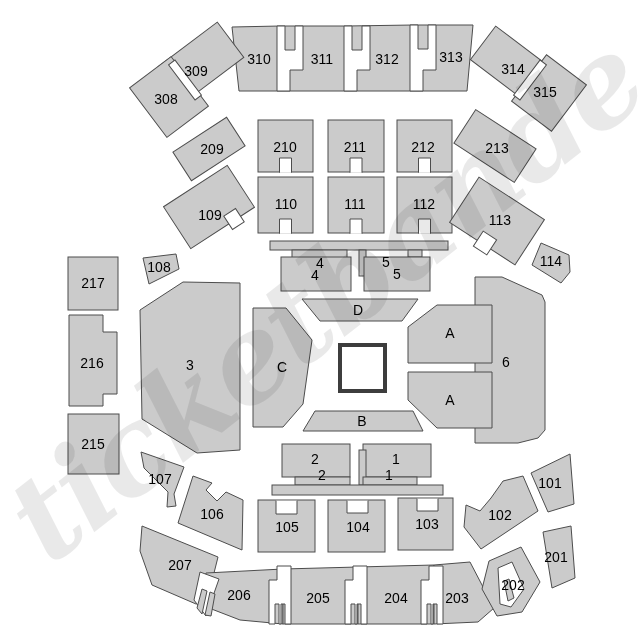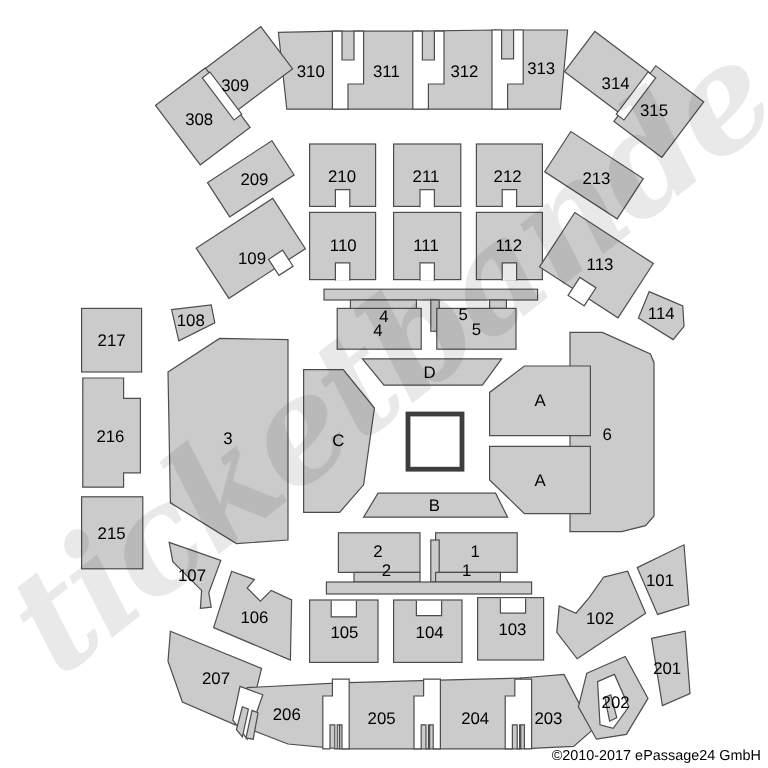--- a/index.html
+++ b/index.html
@@ -172,14 +172,13 @@
     <text class="lbl" x="180" y="570">207</text>
     <text class="lbl" x="239" y="600">206</text>
     <text class="lbl" x="318" y="603">205</text>
     <text class="lbl" x="396" y="603">204</text>
     <text class="lbl" x="457" y="603">203</text>
     <text class="lbl" x="513" y="590">202</text>
     <text class="lbl" x="556" y="562">201</text>
   </svg>
 
   <div class="wm">ticketbande</div>
-  <div class="copy">©2010-2017 ePassage24 GmbH</div>
 </div>
 
 </body></html>

